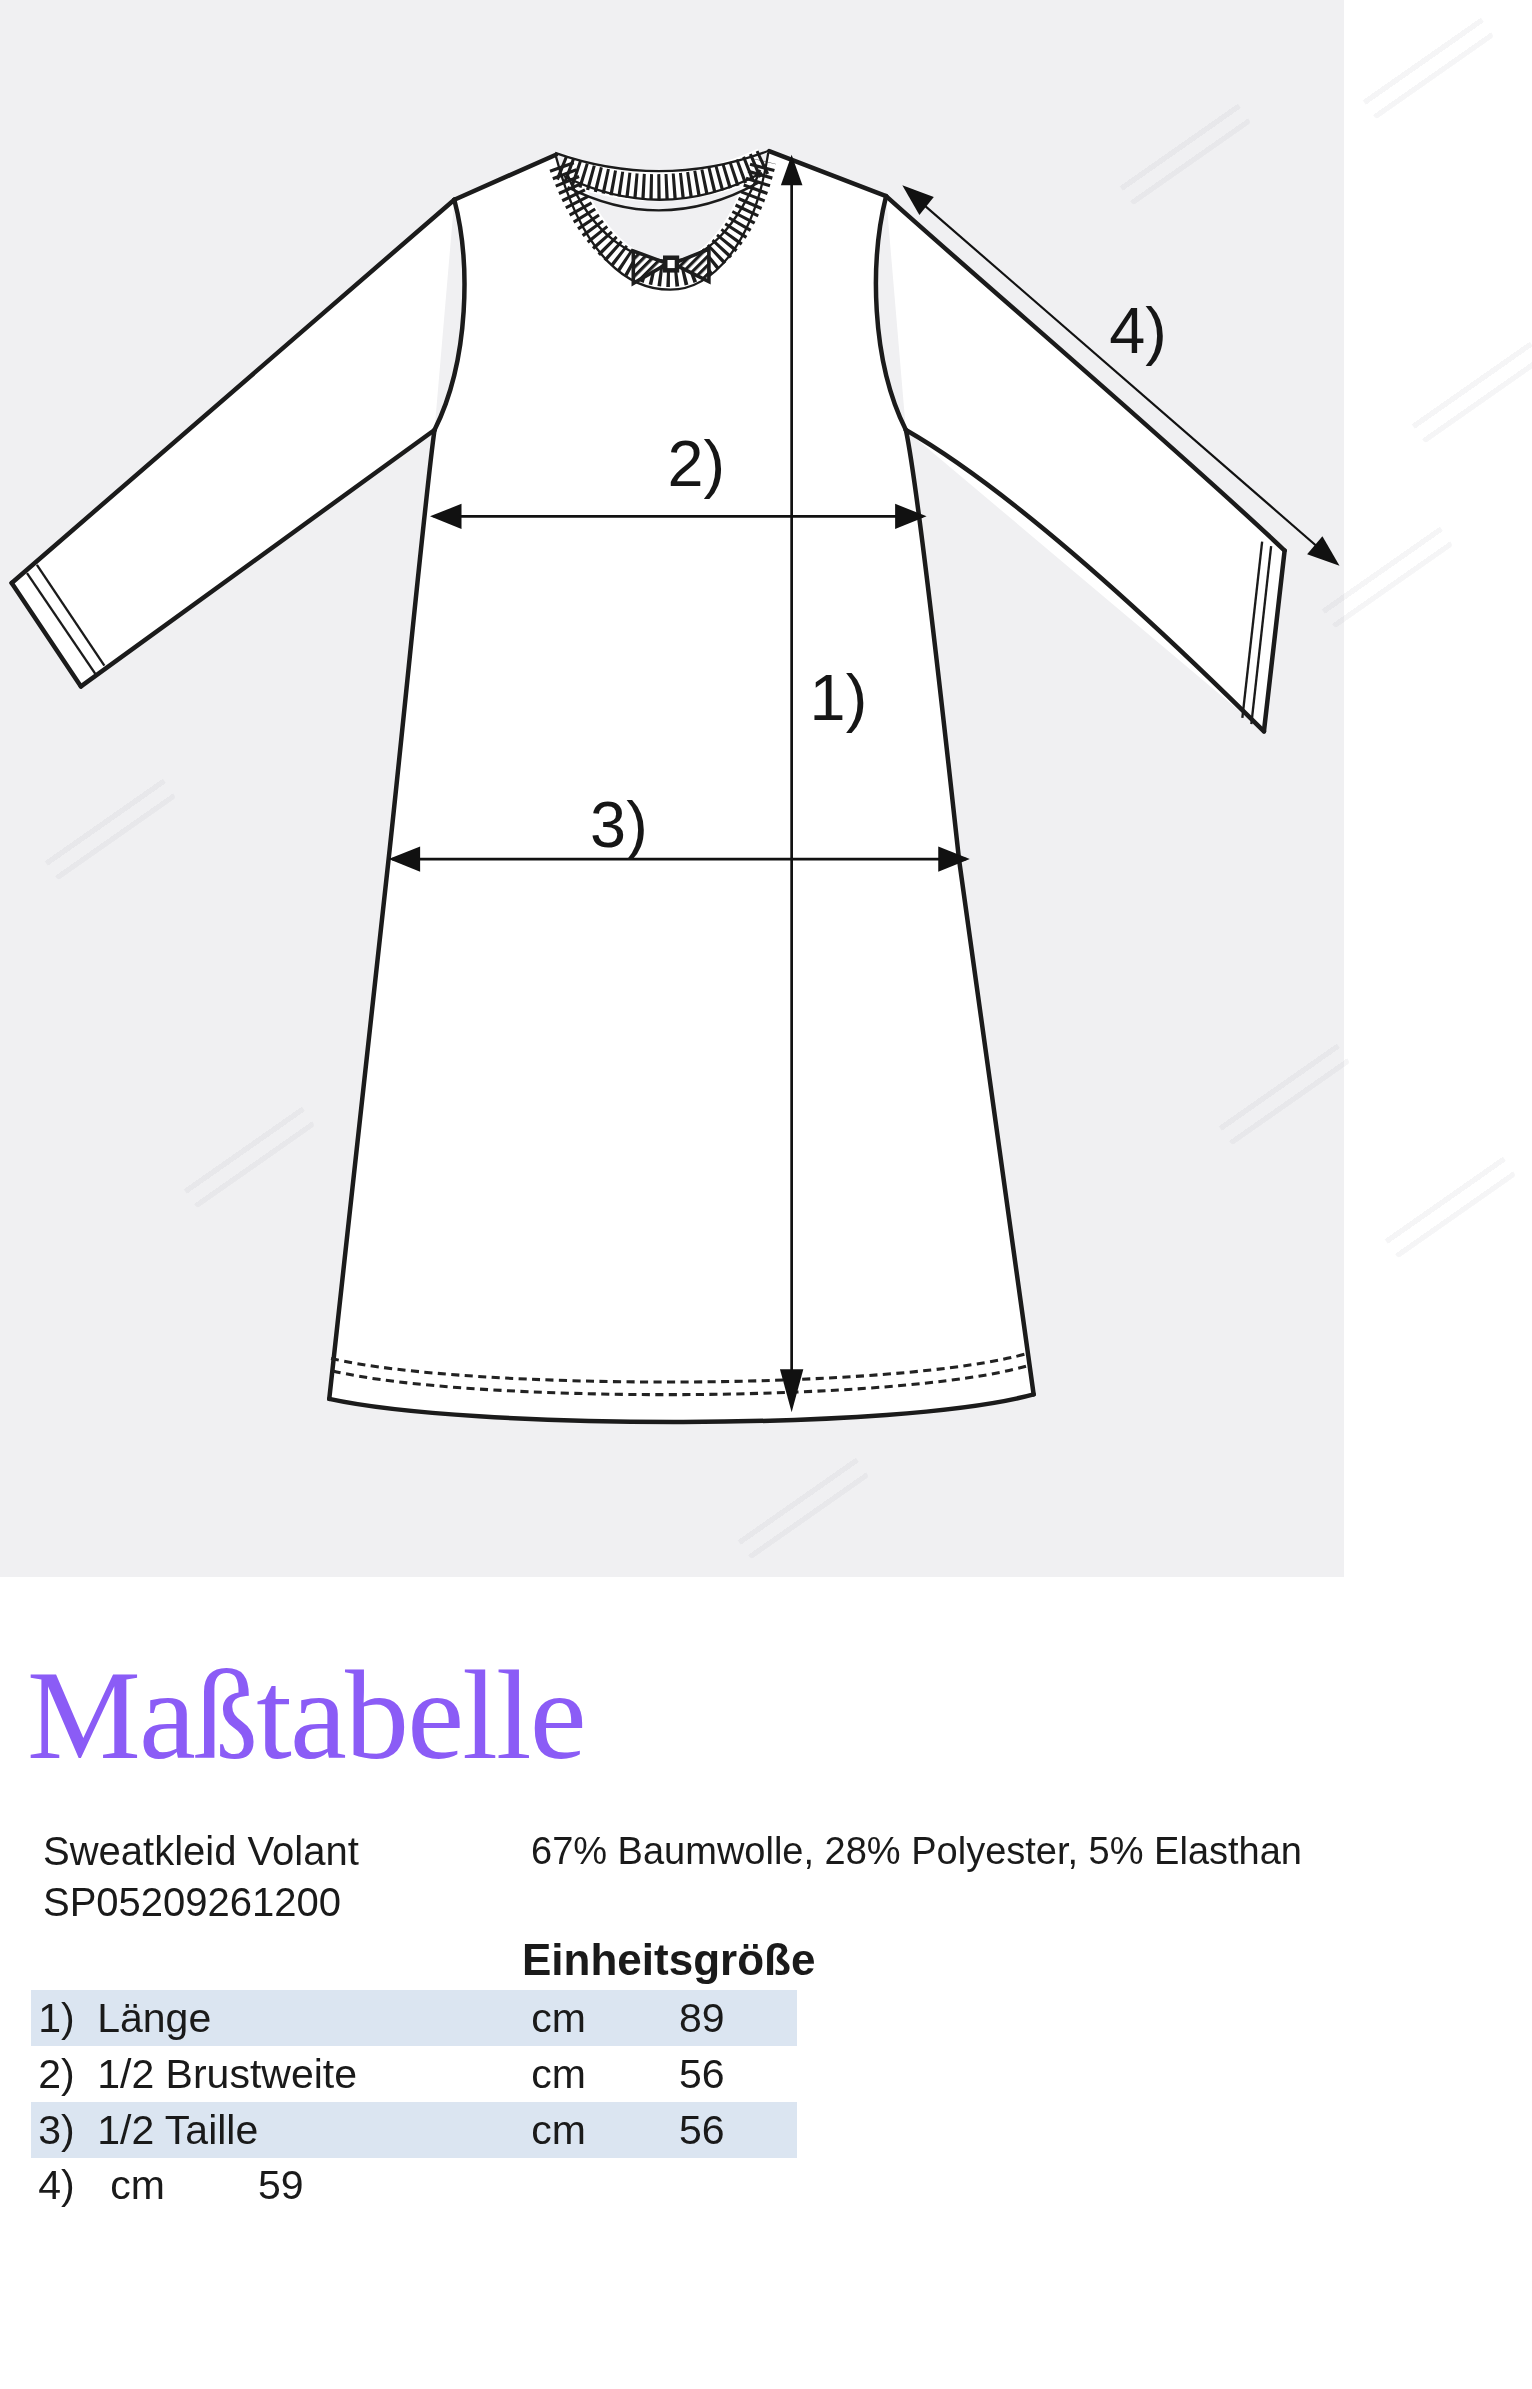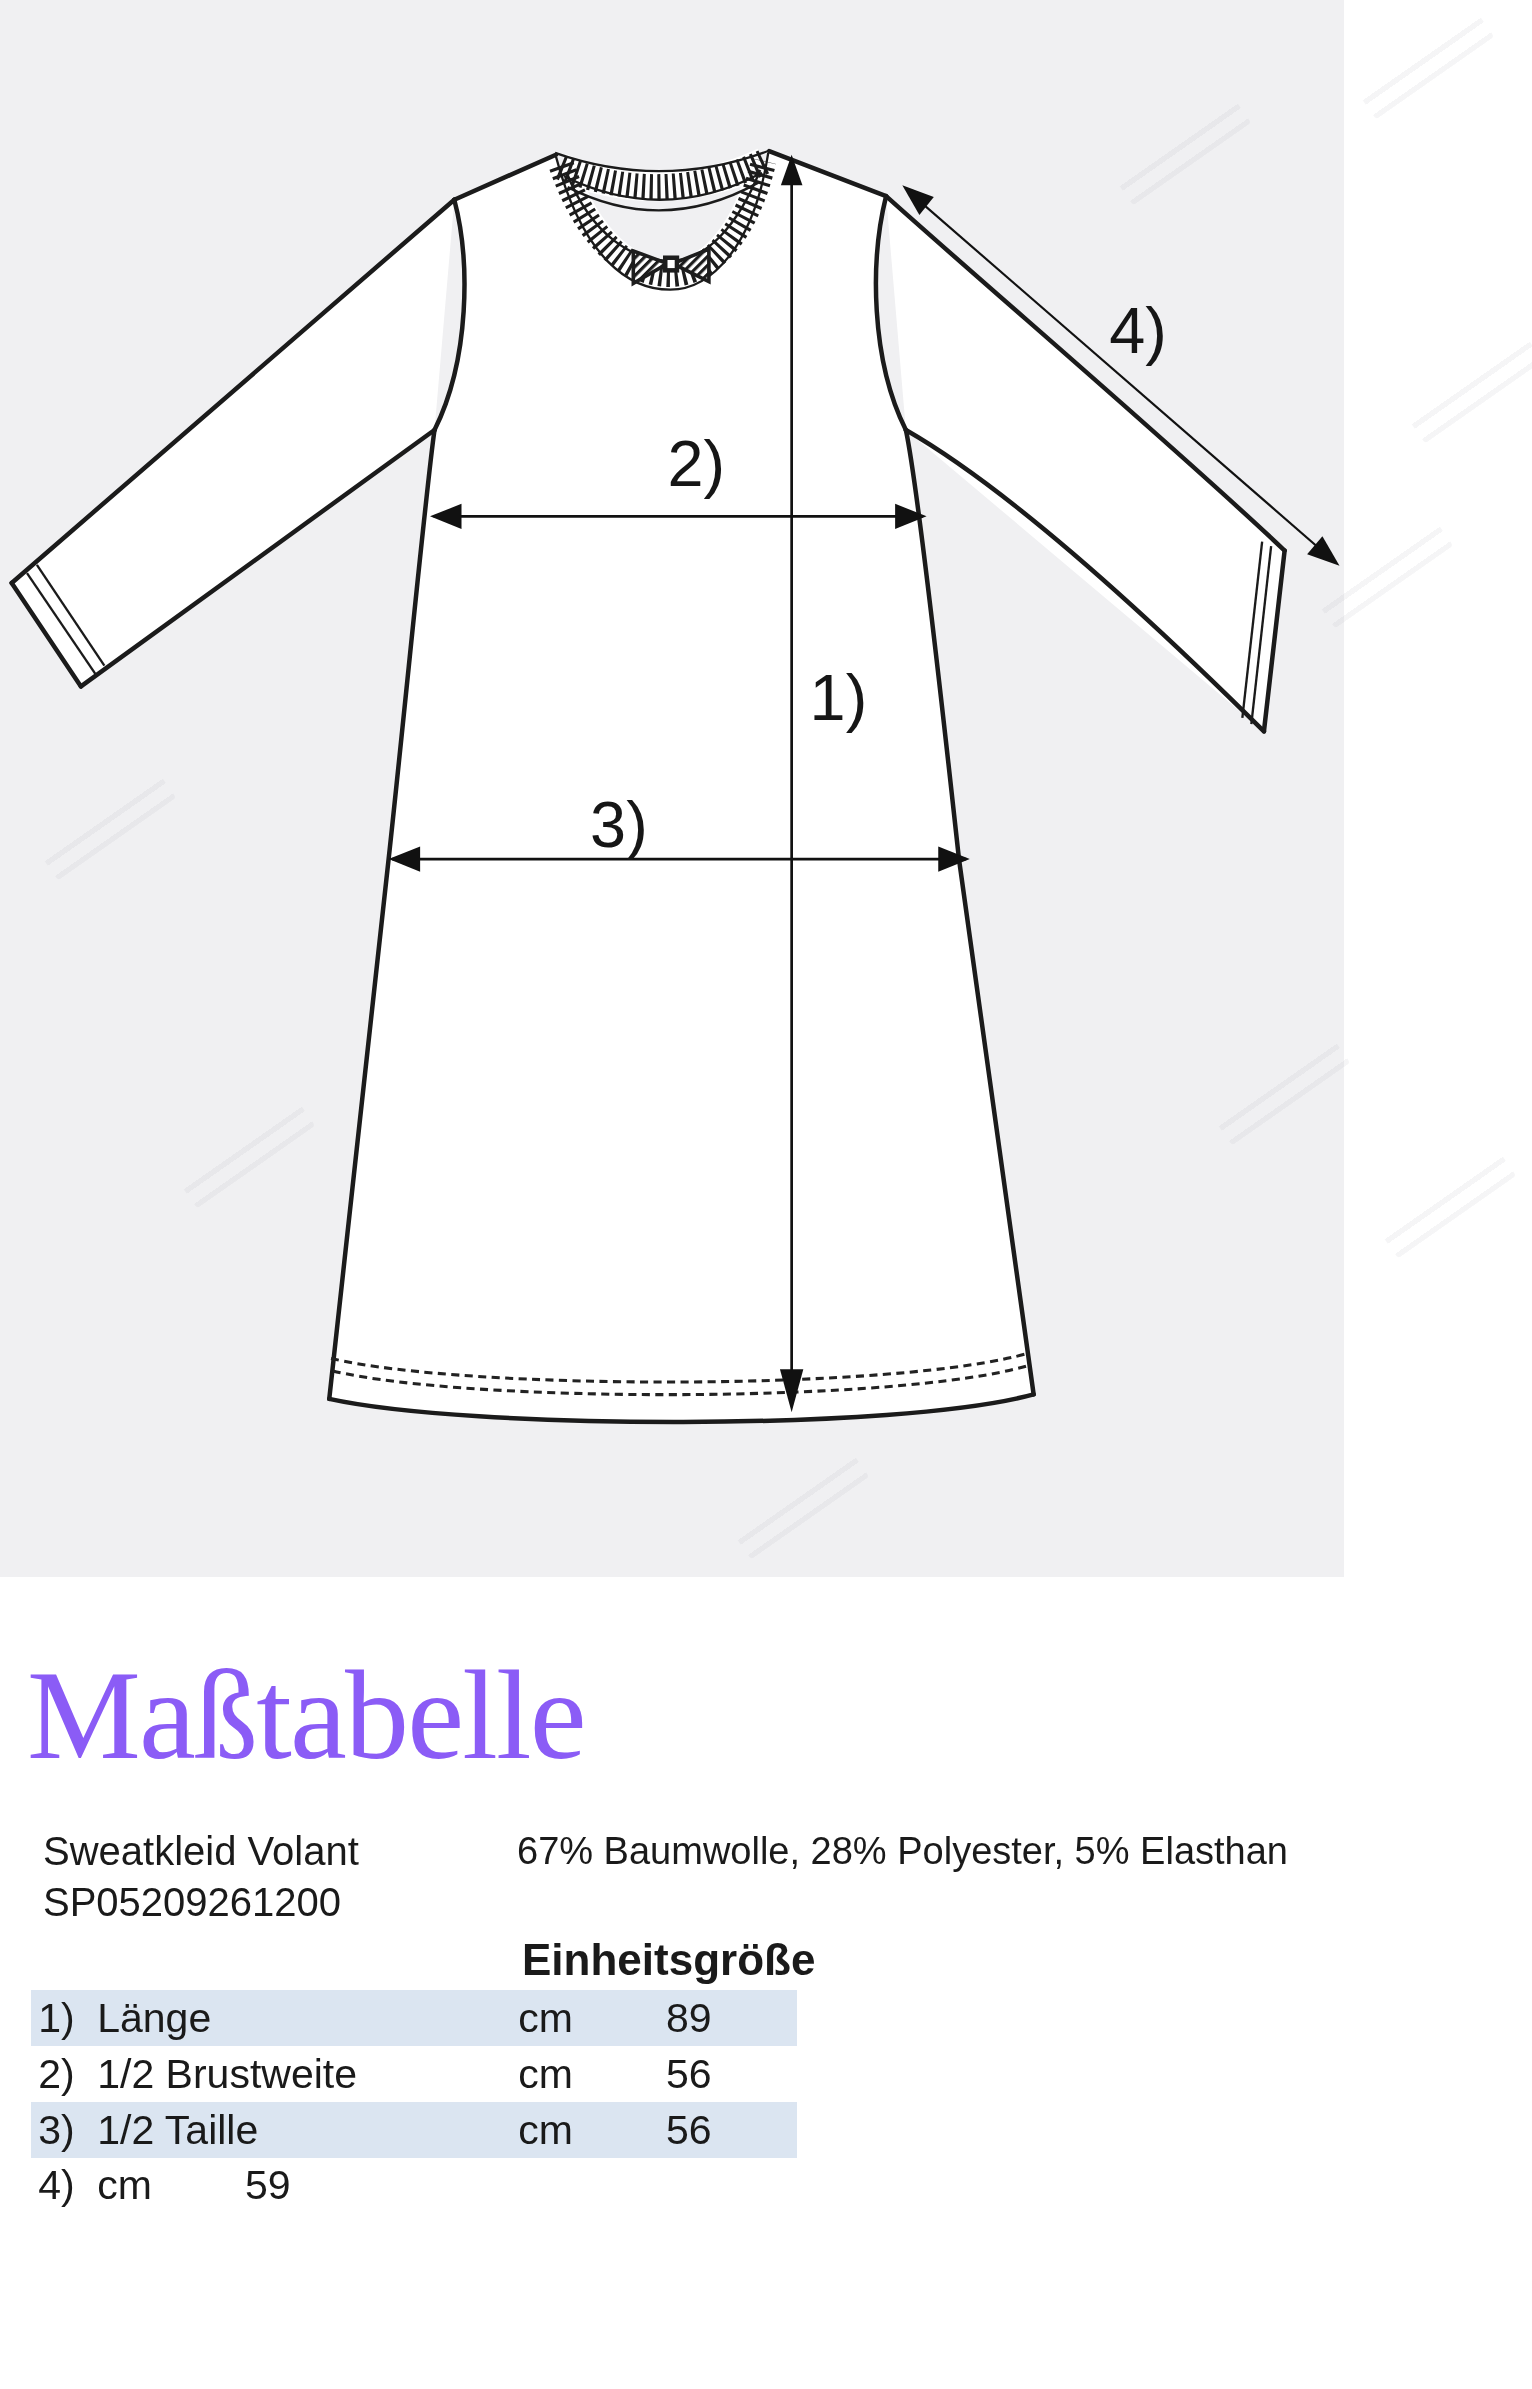--- a/index.html
+++ b/index.html
@@ -37,39 +37,39 @@
     white-space:nowrap;
     font-family:Liberation Serif, serif;
   }
   
   .prod{
     position:absolute;left:43px;top:1826px;
     font-size:40px;line-height:51px;
     white-space:nowrap;
   }
   .composition{
-    position:absolute;left:517px;top:1826px;
+    position:absolute;left:531px;top:1826px;
     font-size:38px;line-height:51px;
     white-space:nowrap;
   }
   .size-header{
     position:absolute;left:522px;top:1936px;
     font-size:44px;font-weight:700;line-height:47px;
     white-space:nowrap;
   }
   
   .trow{
     position:absolute;left:31px;width:766px;height:56px;
     display:flex;align-items:center;
     font-size:41px;
   }
   .trow.hl{background:#dbe5f1;}
   .trow .c-idx{width:59px;padding-left:7.2px;flex:0 0 auto;}
   .trow .c-label{width:421px;flex:0 0 auto;white-space:nowrap;}
-  .trow .c-unit{width:121px;flex:0 0 auto;}
+  .trow .c-unit{width:121px;flex:0 0 auto;margin-left:13px;}
   .trow .c-val{width:99px;flex:0 0 auto;text-align:center;}
   .r1{top:1990px;} .r2{top:2046px;} .r3{top:2102px;} .r4{top:2157px;}
   
   .oline{fill:none;stroke:#1b1b1b;stroke-width:5;stroke-linecap:round;stroke-linejoin:round;}
   .thin{fill:none;stroke:#1b1b1b;stroke-width:2.6;}
   .stitch{fill:none;stroke:#222;stroke-width:3.4;stroke-dasharray:9 6;}
   .mline{fill:none;stroke:#111;stroke-width:3;}
   .mthin{fill:none;stroke:#111;stroke-width:2.4;}
   .mhead{fill:#111;stroke:none;}
   .mlabel{font-family:"Liberation Sans",sans-serif;font-size:72px;fill:#161616;}

